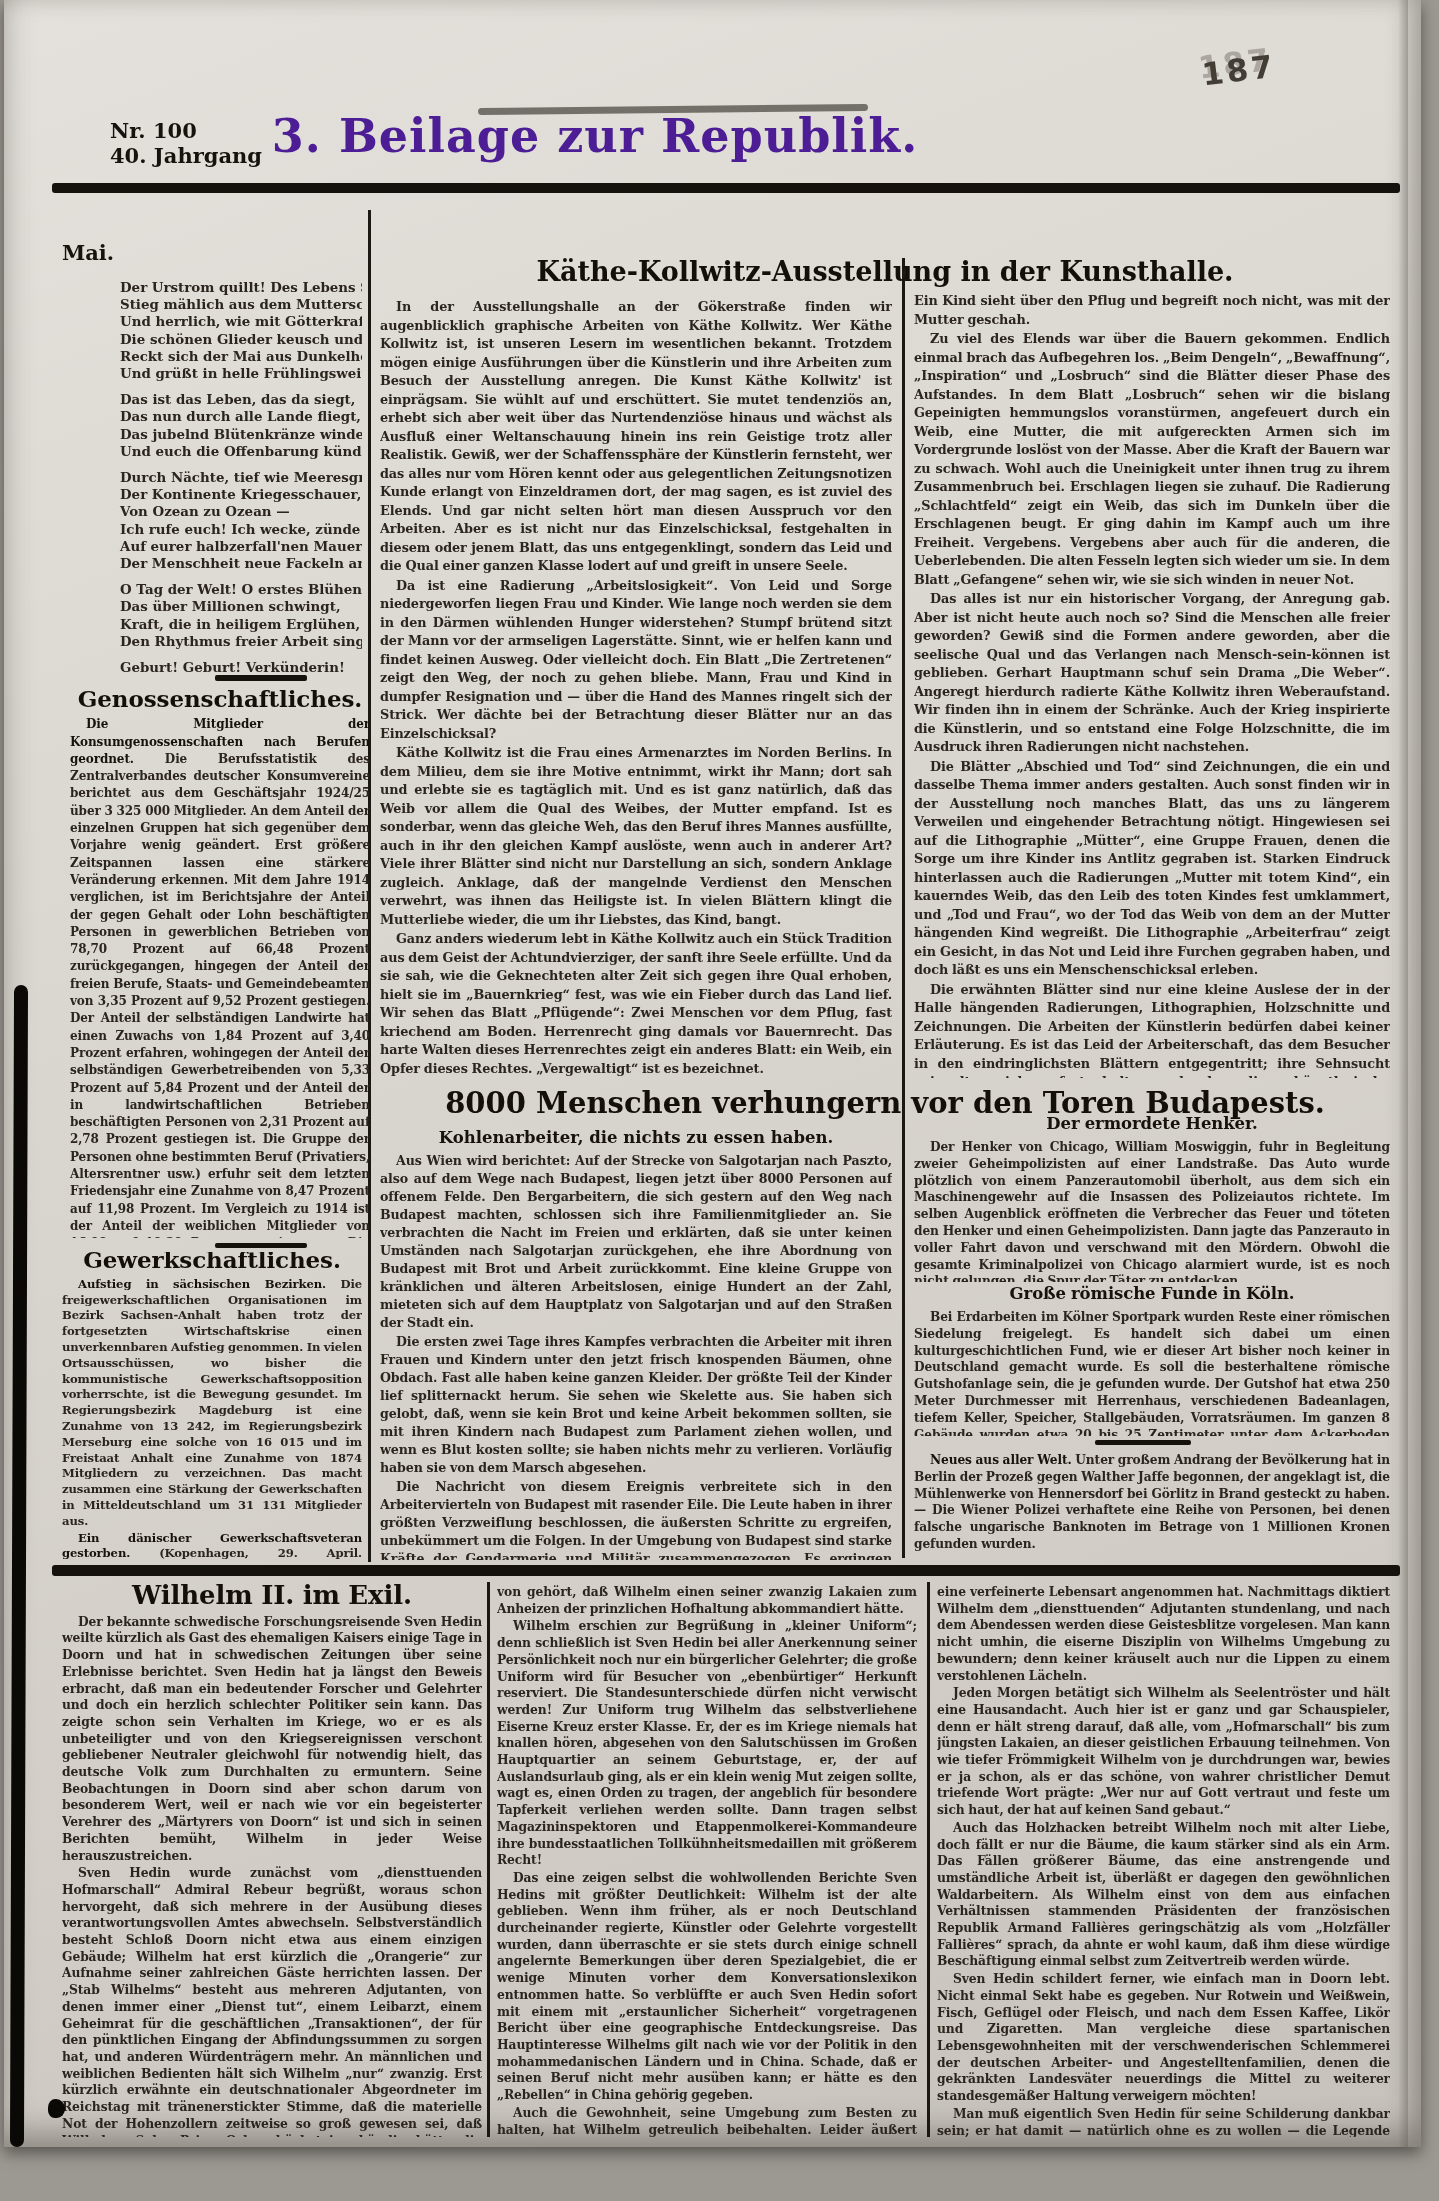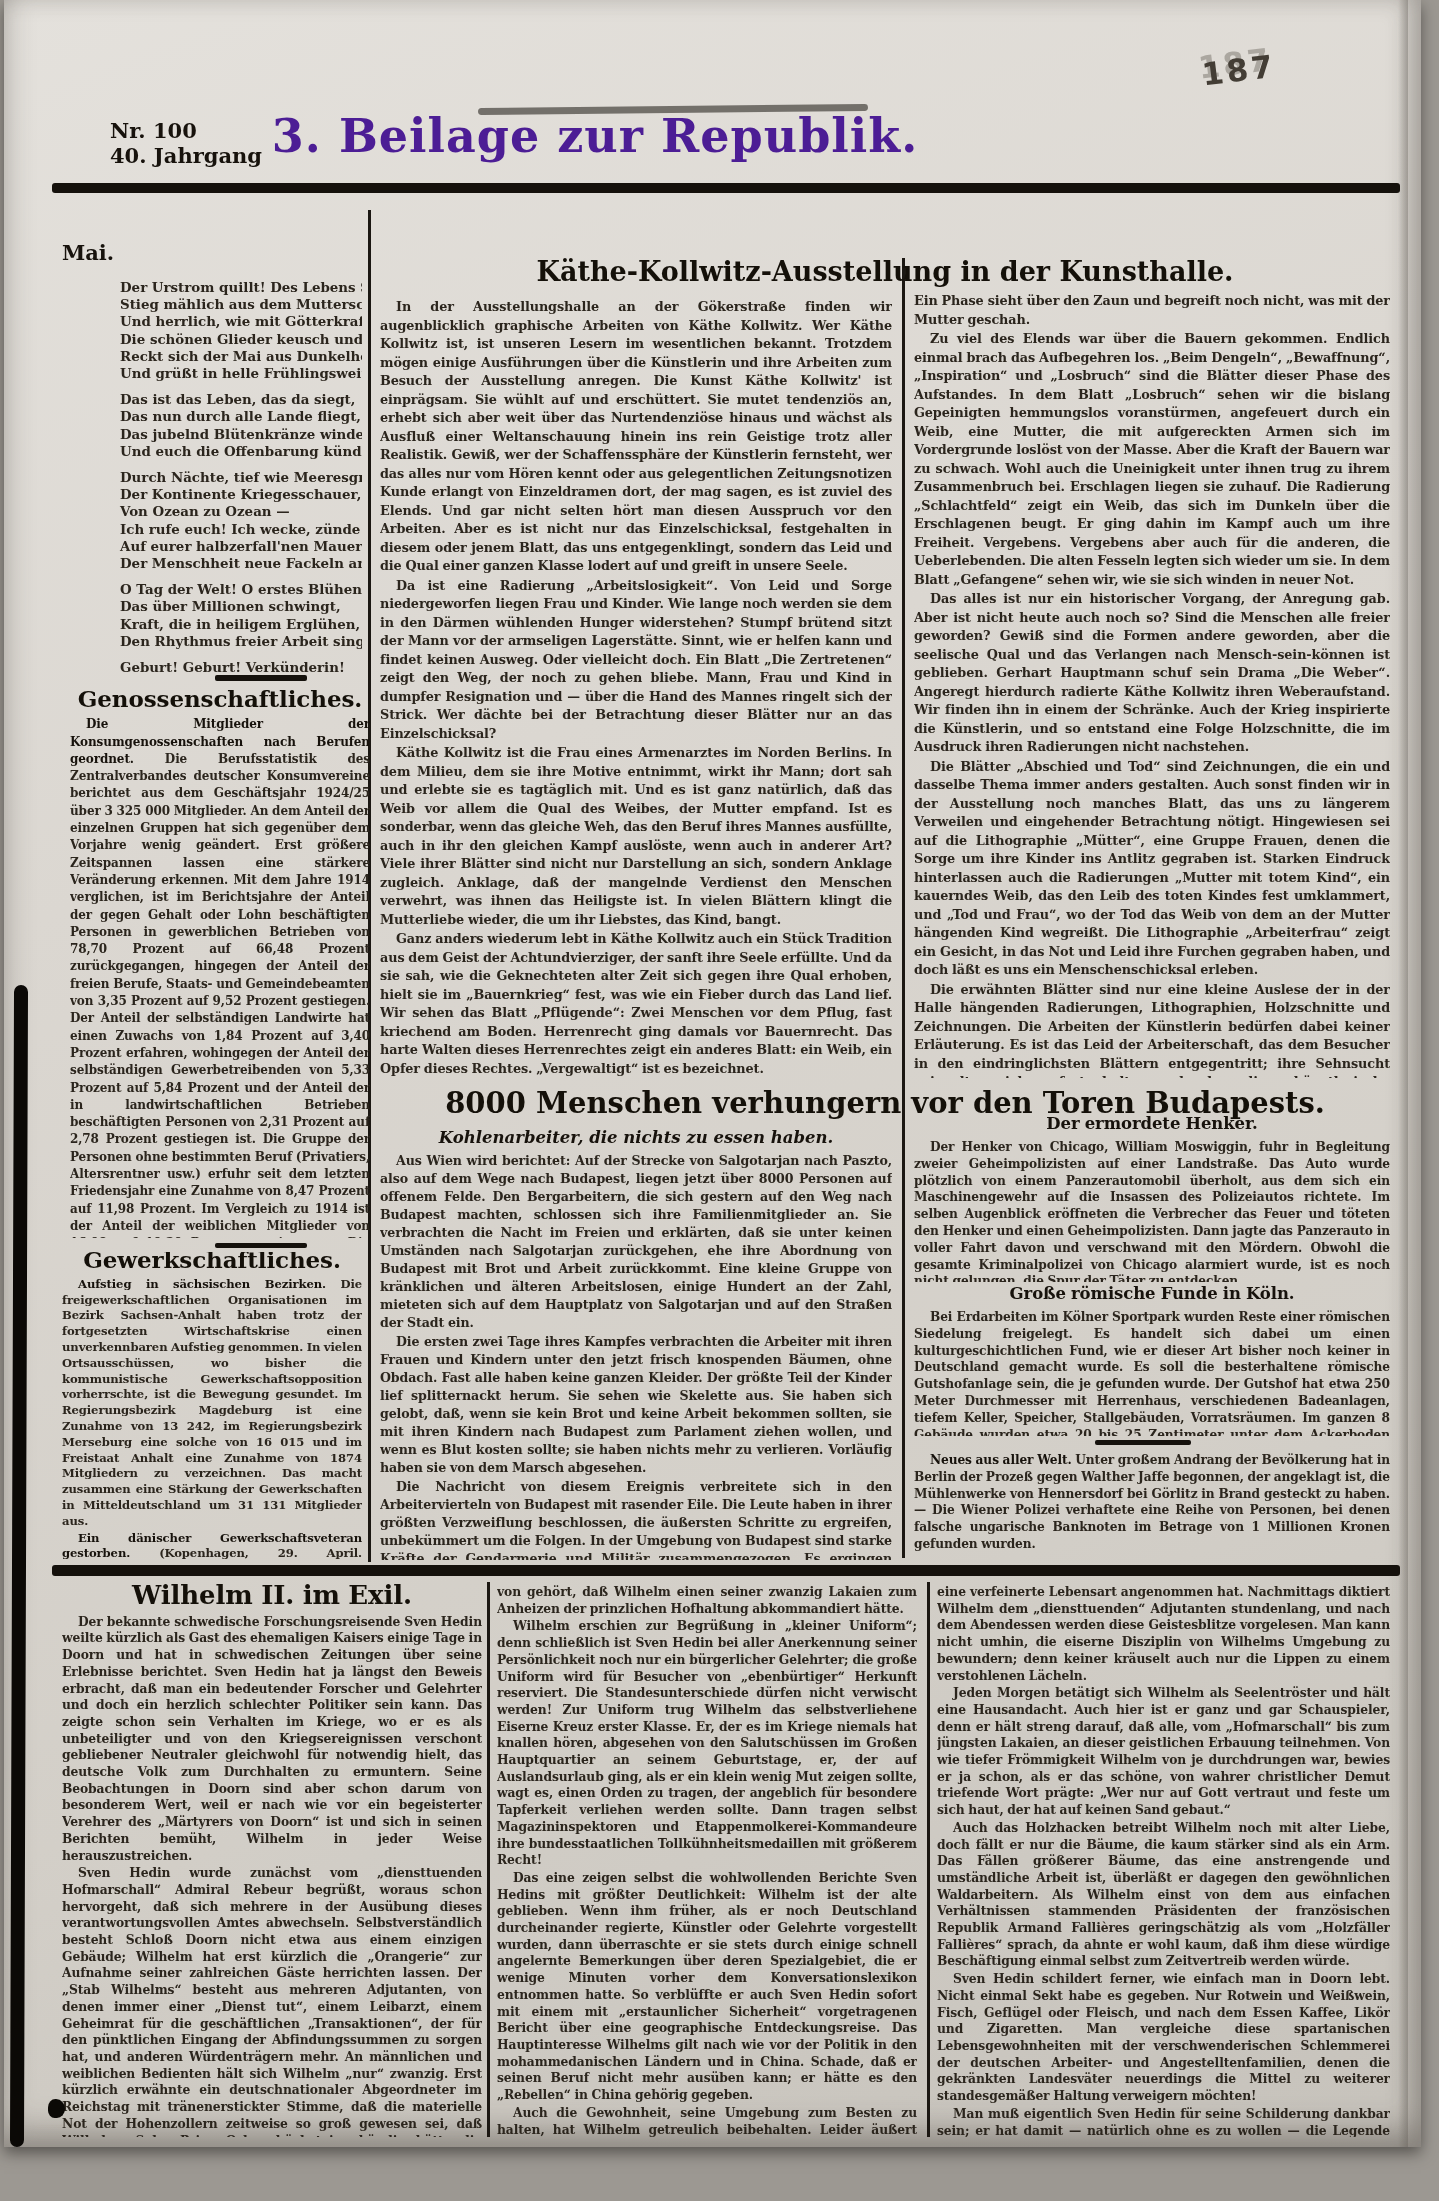--- a/index.html
+++ b/index.html
@@ -114,30 +114,30 @@
   </div>
 
   <div id="kollwitz-head" class="abs">Käthe-Kollwitz-Ausstellung in der Kunsthalle.</div>
   <div class="col" style="left:380px;top:298px;width:512px;height:780px;font-size:12.8px;line-height:18.5px;">
     <p class="para">In der Ausstellungshalle an der Gökerstraße finden wir augenblicklich graphische Arbeiten von Käthe Kollwitz. Wer Käthe Kollwitz ist, ist unseren Lesern im wesentlichen bekannt. Trotzdem mögen einige Ausführungen über die Künstlerin und ihre Arbeiten zum Besuch der Ausstellung anregen. Die Kunst Käthe Kollwitz' ist einprägsam. Sie wühlt auf und erschüttert. Sie mutet tendenziös an, erhebt sich aber weit über das Nurtendenziöse hinaus und wächst als Ausfluß einer Weltanschauung hinein ins rein Geistige trotz aller Realistik. Gewiß, wer der Schaffenssphäre der Künstlerin fernsteht, wer das alles nur vom Hören kennt oder aus gelegentlichen Zeitungsnotizen Kunde erlangt von Einzeldramen dort, der mag sagen, es ist zuviel des Elends. Und gar nicht selten hört man diesen Ausspruch vor den Arbeiten. Aber es ist nicht nur das Einzelschicksal, festgehalten in diesem oder jenem Blatt, das uns entgegenklingt, sondern das Leid und die Qual einer ganzen Klasse lodert auf und greift in unsere Seele.</p>
     <p class="para">Da ist eine Radierung „Arbeitslosigkeit“. Von Leid und Sorge niedergeworfen liegen Frau und Kinder. Wie lange noch werden sie dem in den Därmen wühlenden Hunger widerstehen? Stumpf brütend sitzt der Mann vor der armseligen Lagerstätte. Sinnt, wie er helfen kann und findet keinen Ausweg. Oder vielleicht doch. Ein Blatt „Die Zertretenen“ zeigt den Weg, der noch zu gehen bliebe. Mann, Frau und Kind in dumpfer Resignation und — über die Hand des Mannes ringelt sich der Strick. Wer dächte bei der Betrachtung dieser Blätter nur an das Einzelschicksal?</p>
     <p class="para">Käthe Kollwitz ist die Frau eines Armenarztes im Norden Berlins. In dem Milieu, dem sie ihre Motive entnimmt, wirkt ihr Mann; dort sah und erlebte sie es tagtäglich mit. Und es ist ganz natürlich, daß das Weib vor allem die Qual des Weibes, der Mutter empfand. Ist es sonderbar, wenn das gleiche Weh, das den Beruf ihres Mannes ausfüllte, auch in ihr den gleichen Kampf auslöste, wenn auch in anderer Art? Viele ihrer Blätter sind nicht nur Darstellung an sich, sondern Anklage zugleich. Anklage, daß der mangelnde Verdienst den Menschen verwehrt, was ihnen das Heiligste ist. In vielen Blättern klingt die Mutterliebe wieder, die um ihr Liebstes, das Kind, bangt.</p>
     <p class="para">Ganz anders wiederum lebt in Käthe Kollwitz auch ein Stück Tradition aus dem Geist der Achtundvierziger, der sanft ihre Seele erfüllte. Und da sie sah, wie die Geknechteten alter Zeit sich gegen ihre Qual erhoben, hielt sie im „Bauernkrieg“ fest, was wie ein Fieber durch das Land lief. Wir sehen das Blatt „Pflügende“: Zwei Menschen vor dem Pflug, fast kriechend am Boden. Herrenrecht ging damals vor Bauernrecht. Das harte Walten dieses Herrenrechtes zeigt ein anderes Blatt: ein Weib, ein Opfer dieses Rechtes. „Vergewaltigt“ ist es bezeichnet.</p>
   </div>
   <div class="col" style="left:914px;top:292px;width:476px;height:786px;font-size:12.8px;line-height:18.5px;">
-    <p class="para" style="text-indent:0;">Ein Phase sieht über den Zaun und begreift noch nicht, was mit der Mutter geschah.</p>
+    <p class="para" style="text-indent:0;">Ein Kind sieht über den Pflug und begreift noch nicht, was mit der Mutter geschah.</p>
     <p class="para">Zu viel des Elends war über die Bauern gekommen. Endlich einmal brach das Aufbegehren los. „Beim Dengeln“, „Bewaffnung“, „Inspiration“ und „Losbruch“ sind die Blätter dieser Phase des Aufstandes. In dem Blatt „Losbruch“ sehen wir die bislang Gepeinigten hemmungslos voranstürmen, angefeuert durch ein Weib, eine Mutter, die mit aufgereckten Armen sich im Vordergrunde loslöst von der Masse. Aber die Kraft der Bauern war zu schwach. Wohl auch die Uneinigkeit unter ihnen trug zu ihrem Zusammenbruch bei. Erschlagen liegen sie zuhauf. Die Radierung „Schlachtfeld“ zeigt ein Weib, das sich im Dunkeln über die Erschlagenen beugt. Er ging dahin im Kampf auch um ihre Freiheit. Vergebens. Vergebens aber auch für die anderen, die Ueberlebenden. Die alten Fesseln legten sich wieder um sie. In dem Blatt „Gefangene“ sehen wir, wie sie sich winden in neuer Not.</p>
     <p class="para">Das alles ist nur ein historischer Vorgang, der Anregung gab. Aber ist nicht heute auch noch so? Sind die Menschen alle freier geworden? Gewiß sind die Formen andere geworden, aber die seelische Qual und das Verlangen nach Mensch-sein-können ist geblieben. Gerhart Hauptmann schuf sein Drama „Die Weber“. Angeregt hierdurch radierte Käthe Kollwitz ihren Weberaufstand. Wir finden ihn in einem der Schränke. Auch der Krieg inspirierte die Künstlerin, und so entstand eine Folge Holzschnitte, die im Ausdruck ihren Radierungen nicht nachstehen.</p>
     <p class="para">Die Blätter „Abschied und Tod“ sind Zeichnungen, die ein und dasselbe Thema immer anders gestalten. Auch sonst finden wir in der Ausstellung noch manches Blatt, das uns zu längerem Verweilen und eingehender Betrachtung nötigt. Hingewiesen sei auf die Lithographie „Mütter“, eine Gruppe Frauen, denen die Sorge um ihre Kinder ins Antlitz gegraben ist. Starken Eindruck hinterlassen auch die Radierungen „Mutter mit totem Kind“, ein kauerndes Weib, das den Leib des toten Kindes fest umklammert, und „Tod und Frau“, wo der Tod das Weib von dem an der Mutter hängenden Kind wegreißt. Die Lithographie „Arbeiterfrau“ zeigt ein Gesicht, in das Not und Leid ihre Furchen gegraben haben, und doch läßt es uns ein Menschenschicksal erleben.</p>
     <p class="para">Die erwähnten Blätter sind nur eine kleine Auslese der in der Halle hängenden Radierungen, Lithographien, Holzschnitte und Zeichnungen. Die Arbeiten der Künstlerin bedürfen dabei keiner Erläuterung. Es ist das Leid der Arbeiterschaft, das dem Besucher in den eindringlichsten Blättern entgegentritt; ihre Sehnsucht spiegelt sich, festgehalten durch die künstlerische Gestaltungskraft dieser Frau, wieder in ihren Arbeiten. Ausgesprochen mag noch werden, daß die Ausdruckskraft dieser Blätter in Inhalt und Form weit hinausgeht über das Kunstwollen so mancher männlichen Künstler. Die Kunst der Frau Kollwitz ist Fleisch und Blut von der Seele des Weibes. Und darum ist den Frauen der Besuch dieser Ausstellung besonders zu empfehlen.</p>
 
   </div>
 
   <div id="budapest-head" class="abs">8000 Menschen verhungern vor den Toren Budapests.</div>
-  <div class="abs subhead" style="left:380px;top:1128px;width:512px;font-style:italic;">Kohlenarbeiter, die nichts zu essen haben.</div>
+  <div class="abs subhead" style="left:380px;top:1128px;width:512px;">Kohlenarbeiter, die nichts zu essen haben.</div>
   <div class="col" style="left:380px;top:1152px;width:512px;height:408px;font-size:12.6px;line-height:18px;">
     <p class="para">Aus Wien wird berichtet: Auf der Strecke von Salgotarjan nach Paszto, also auf dem Wege nach Budapest, liegen jetzt über 8000 Personen auf offenem Felde. Den Bergarbeitern, die sich gestern auf den Weg nach Budapest machten, schlossen sich ihre Familienmitglieder an. Sie verbrachten die Nacht im Freien und erklärten, daß sie unter keinen Umständen nach Salgotarjan zurückgehen, ehe ihre Abordnung von Budapest mit Brot und Arbeit zurückkommt. Eine kleine Gruppe von kränklichen und älteren Arbeitslosen, einige Hundert an der Zahl, mieteten sich auf dem Hauptplatz von Salgotarjan und auf den Straßen der Stadt ein.</p>
     <p class="para">Die ersten zwei Tage ihres Kampfes verbrachten die Arbeiter mit ihren Frauen und Kindern unter den jetzt frisch knospenden Bäumen, ohne Obdach. Fast alle haben keine ganzen Kleider. Der größte Teil der Kinder lief splitternackt herum. Sie sehen wie Skelette aus. Sie haben sich gelobt, daß, wenn sie kein Brot und keine Arbeit bekommen sollten, sie mit ihren Kindern nach Budapest zum Parlament ziehen wollen, und wenn es Blut kosten sollte; sie haben nichts mehr zu verlieren. Vorläufig haben sie von dem Marsch abgesehen.</p>
     <p class="para">Die Nachricht von diesem Ereignis verbreitete sich in den Arbeitervierteln von Budapest mit rasender Eile. Die Leute haben in ihrer größten Verzweiflung beschlossen, die äußersten Schritte zu ergreifen, unbekümmert um die Folgen. In der Umgebung von Budapest sind starke Kräfte der Gendarmerie und Militär zusammengezogen. Es ergingen strenge Befehle, im Falle der geringsten Ruhestörung von den Waffen Gebrauch zu machen.</p>
   </div>
   <div class="col" style="left:914px;top:1114px;width:476px;height:168px;font-size:12.2px;line-height:16.8px;">
     <div class="subhead">Der ermordete Henker.</div>
     <p class="para">Der Henker von Chicago, William Moswiggin, fuhr in Begleitung zweier Geheimpolizisten auf einer Landstraße. Das Auto wurde plötzlich von einem Panzerautomobil überholt, aus dem sich ein Maschinengewehr auf die Insassen des Polizeiautos richtete. Im selben Augenblick eröffneten die Verbrecher das Feuer und töteten den Henker und einen Geheimpolizisten. Dann jagte das Panzerauto in voller Fahrt davon und verschwand mit den Mördern. Obwohl die gesamte Kriminalpolizei von Chicago alarmiert wurde, ist es noch nicht gelungen, die Spur der Täter zu entdecken.</p>
   </div>
   <div class="col" style="left:914px;top:1284px;width:476px;height:152px;font-size:12.2px;line-height:16.8px;">

